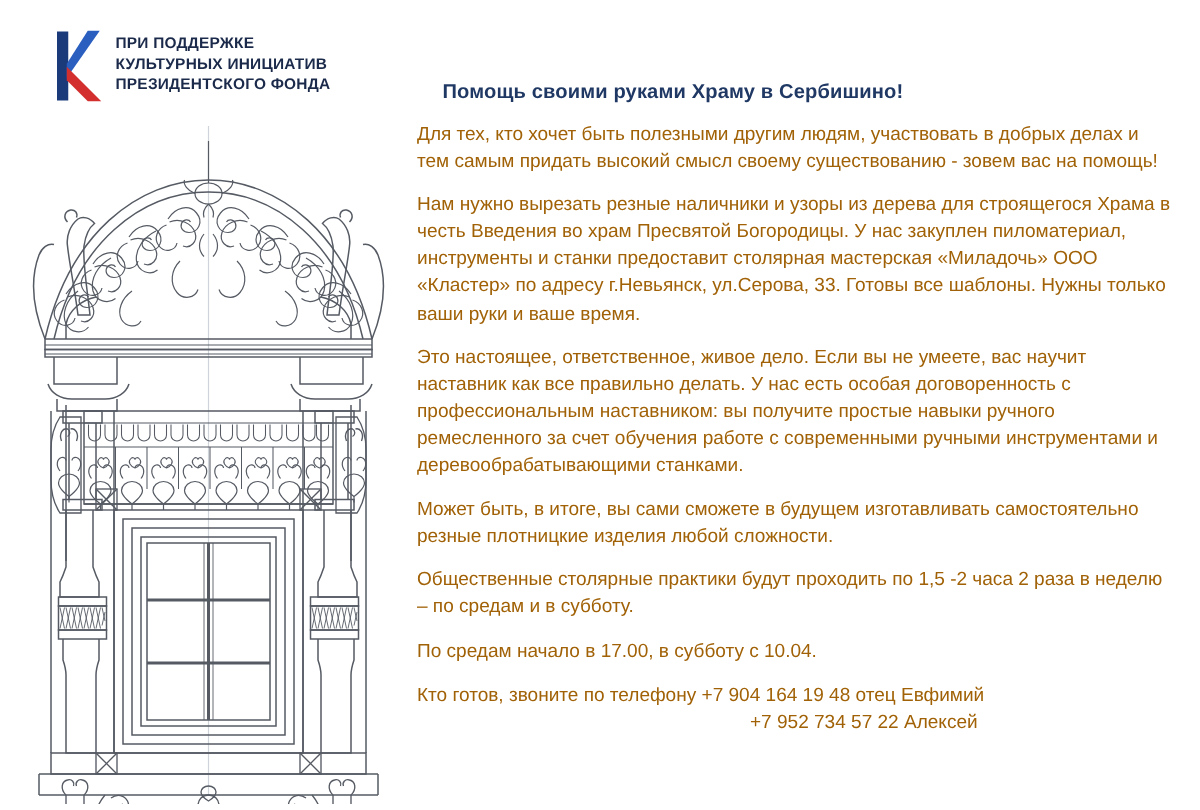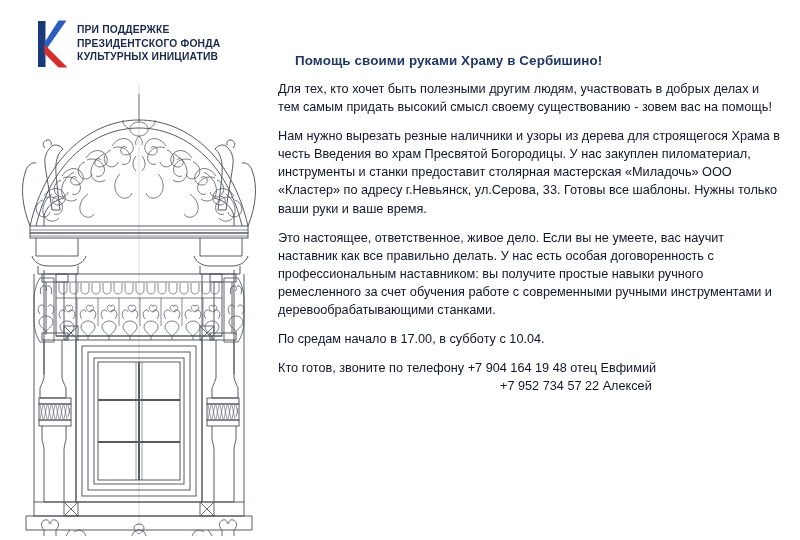--- a/index.html
+++ b/index.html
@@ -84,21 +84,21 @@
     line-height: 17px;
     color: #1f3864;
     margin: 0 0 11px 0;
     letter-spacing: 0.1px;
     padding-left: 17px;
   }
   .para {
     font-family: "Liberation Sans", sans-serif;
     font-size: 12.7px;
     line-height: 18.1px;
-    color: #0f172a;
+    color: #a16207;
     margin: 0 0 11px 0;
     text-align: left;
   }
   .para.tight {
     margin-bottom: 0;
   }
   .para.indented {
     padding-left: 222px;
     margin-bottom: 0;
   }
@@ -112,22 +112,22 @@
     <svg id="logo-mark" viewBox="0 0 30 50">
 
       <path d="M0,2 L7.5,2 L7.5,48 L0,48 Z" fill="#1b3a7a"></path>
 
       <path d="M28.5,1.5 L20.5,1.5 L6.5,23.5 L6.5,33.0 Z" fill="#2a5fc0"></path>
 
       <path d="M6.5,25.5 L6.5,34.5 L20.5,48.5 L29.5,48.5 Z" fill="#d32f2f"></path>
     </svg>
     <div id="logo-text">
       <div class="logo-line">ПРИ ПОДДЕРЖКЕ</div>
+      <div class="logo-line">КУЛЬТУРНЫХ ИНИЦИАТИВ</div>
       <div class="logo-line">ПРЕЗИДЕНТСКОГО ФОНДА</div>
-      <div class="logo-line">КУЛЬТУРНЫХ ИНИЦИАТИВ</div>
     </div>
   </div>
 
   <div id="nalichnik-figure">
     <svg id="nalichnik-svg" viewBox="0 0 262 458">
       <defs>
 
         <g id="crownScroll">
           <path d="M0,0 c5,-8 14,-10 19,-4 c5,6 1,13 -5,13 c-4,0 -6,-3 -5,-6 c1,-3 5,-3 6,-1" fill="none" stroke="#555a63" stroke-width="0.8"></path>
           <path d="M1,2 c7,-3 15,1 17,7 c2,6 -3,11 -8,9" fill="none" stroke="#555a63" stroke-width="0.8"></path>
@@ -385,18 +385,20 @@
         <path d="M226,484 c-3,0 -5,2 -5,5 c0,3 2,5 5,5 c3,0 5,-2 5,-5 c0,-3 -2,-5 -5,-5 z"></path>
       </g>
     </svg>
   </div>
 
   <div id="article">
     <h1 id="article-title">Помощь своими руками Храму в Сербишино!</h1>
     <p class="para">Для тех, кто хочет быть полезными другим людям, участвовать в добрых делах и тем самым придать высокий смысл своему существованию - зовем вас на помощь!</p>
     <p class="para">Нам нужно вырезать резные наличники и узоры из дерева для строящегося Храма в честь Введения во храм Пресвятой Богородицы. У нас закуплен пиломатериал, инструменты и станки предоставит столярная мастерская «Миладочь» ООО «Кластер» по адресу г.Невьянск, ул.Серова, 33. Готовы все шаблоны. Нужны только ваши руки и ваше время.</p>
     <p class="para">Это настоящее, ответственное, живое дело. Если вы не умеете, вас научит наставник как все правильно делать. У нас есть особая договоренность с профессиональным наставником: вы получите простые навыки ручного ремесленного за счет обучения работе с современными ручными инструментами и деревообрабатывающими станками.</p>
+    <p class="para tight">Может быть, в итоге, вы сами сможете в будущем изготавливать самостоятельно резные плотницкие изделия любой сложности.</p>
+    <p class="para" style="margin-top:11px;">Общественные столярные практики будут проходить по 1,5 -2 часа 2 раза в неделю – по средам и в субботу.</p>
     <p class="para">По средам начало в 17.00, в субботу с 10.04.</p>
     <p class="para tight">Кто готов, звоните по телефону +7 904 164 19 48 отец Евфимий</p>
     <p class="para indented" style="">+7 952 734 57 22 Алексей</p>
   </div>
 
 </div>
 
 </body></html>

